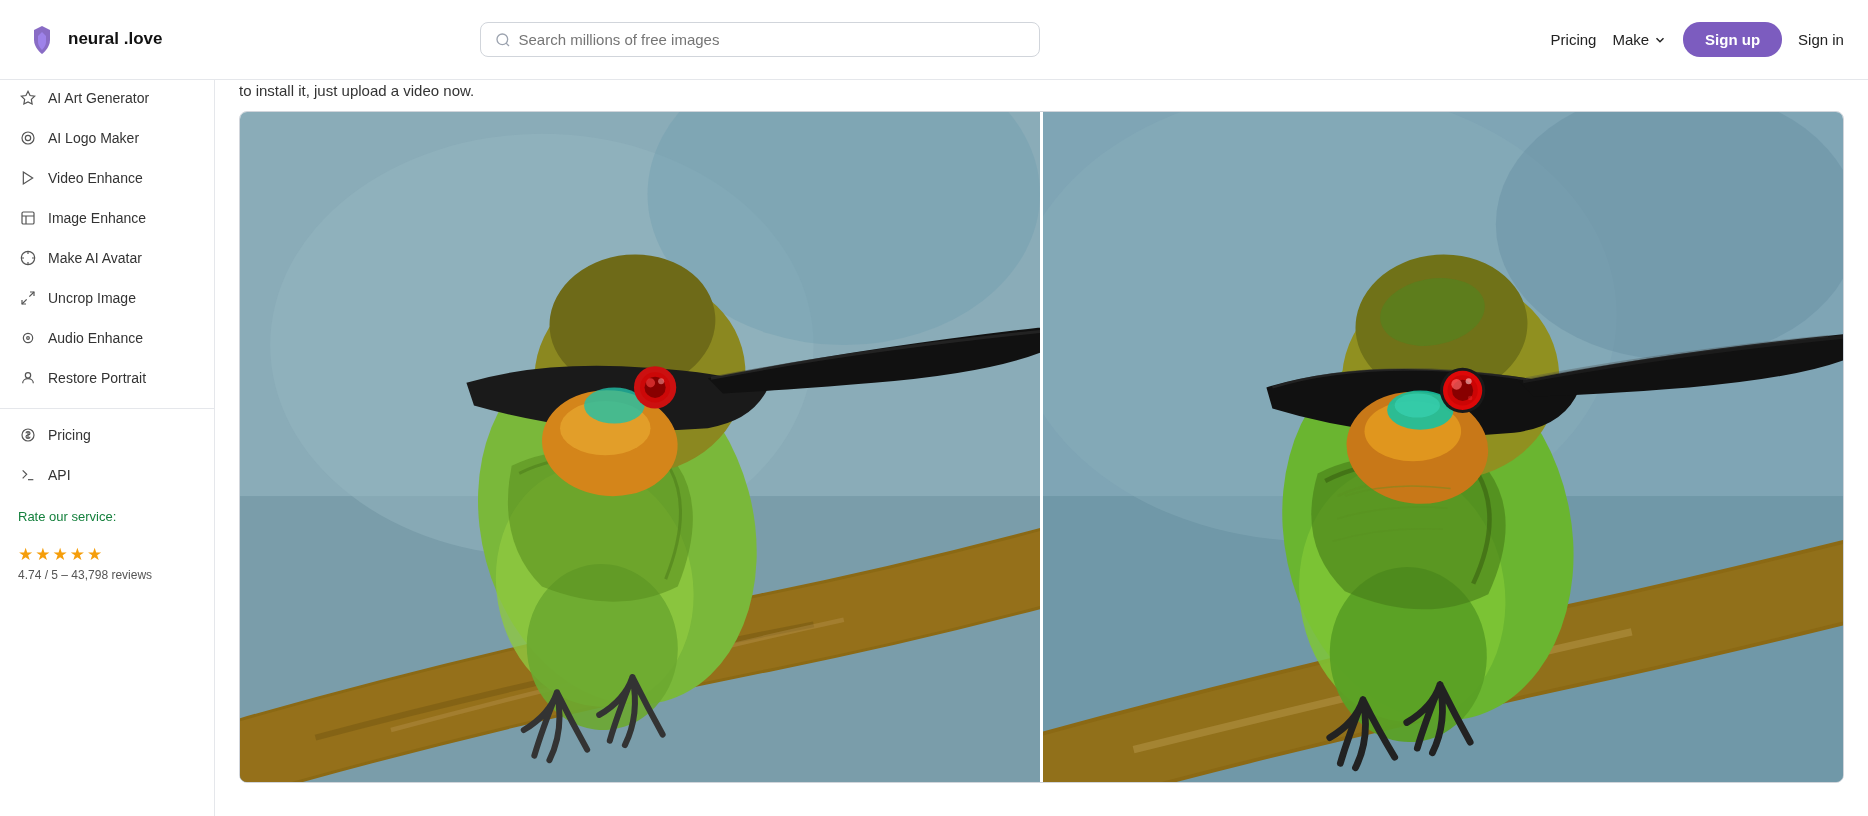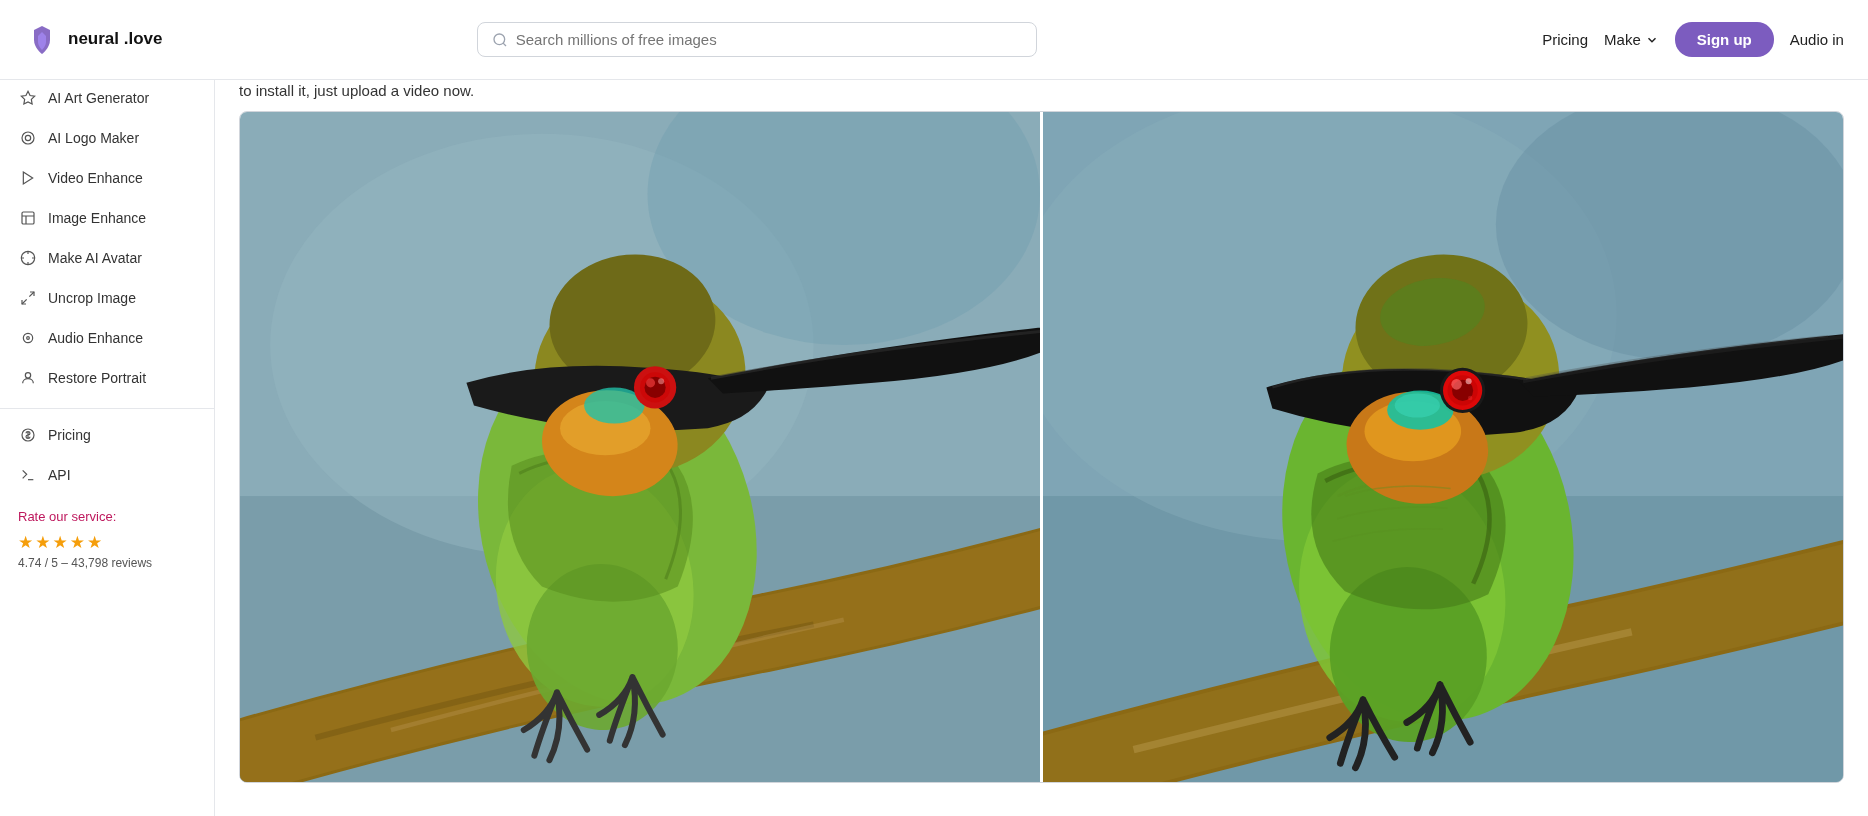--- a/index.html
+++ b/index.html
@@ -43,21 +43,21 @@
       overflow-y: auto; background: #fff;
     }
     .sidebar-item {
       display: flex; align-items: flex-start; gap: 10px; padding: 10px 18px;
       font-size: 14px; color: #333; cursor: pointer; border-radius: 0;
       transition: background 0.15s;
     }
     .sidebar-icon { font-size: 16px; width: 20px; text-align: center; flex-shrink: 0; }
     .sidebar-divider { height: 1px; background: #e5e7eb; margin: 8px 0; }
     .rating-section { padding: 12px 18px 8px; }
-    .rating-label { font-size: 13px; color: #be185d; margin-bottom: 8px; }
+    .rating-label { font-size: 13px; color: #15803d; margin-bottom: 20px; }
     .stars { display: flex; gap: 2px; margin-bottom: 3px; }
     .star { font-size: 17px; color: #f59e0b; }
     .rating-text { font-size: 12px; color: #555; }
 
     
     .main { flex: 1; overflow-y: auto; padding: 0; }
     .top-text { padding: 18px 24px 12px; font-size: 15px; color: #333; }
 
     
     .image-comparison {
@@ -92,21 +92,21 @@
 
   <div class="header-right">
     <span class="header-pricing">Pricing</span>
     <span class="header-tools">
       <span>Make</span>
       <svg width="14" height="14" viewBox="0 0 24 24" fill="none" stroke="#222" stroke-width="2.5">
           <polyline points="6 9 12 15 18 9"></polyline>
         </svg>
     </span>
     <button class="btn-signup">Sign up</button>
-    <button class="btn-signin">Audio in</button>
+    <button class="btn-signin">Sign in</button>
   </div>
 </header>
 
 <div class="layout">
 
   <aside class="sidebar">
     <div class="sidebar-item">
       <span class="sidebar-icon">
         <svg width="16" height="16" viewBox="0 0 24 24" fill="none" stroke="#555" stroke-width="1.8">
             <polygon points="12 2 15.09 8.26 22 9.27 17 14.14 18.18 21.02 12 17.77 5.82 21.02 7 14.14 2 9.27 8.91 8.26 12 2"></polygon>

